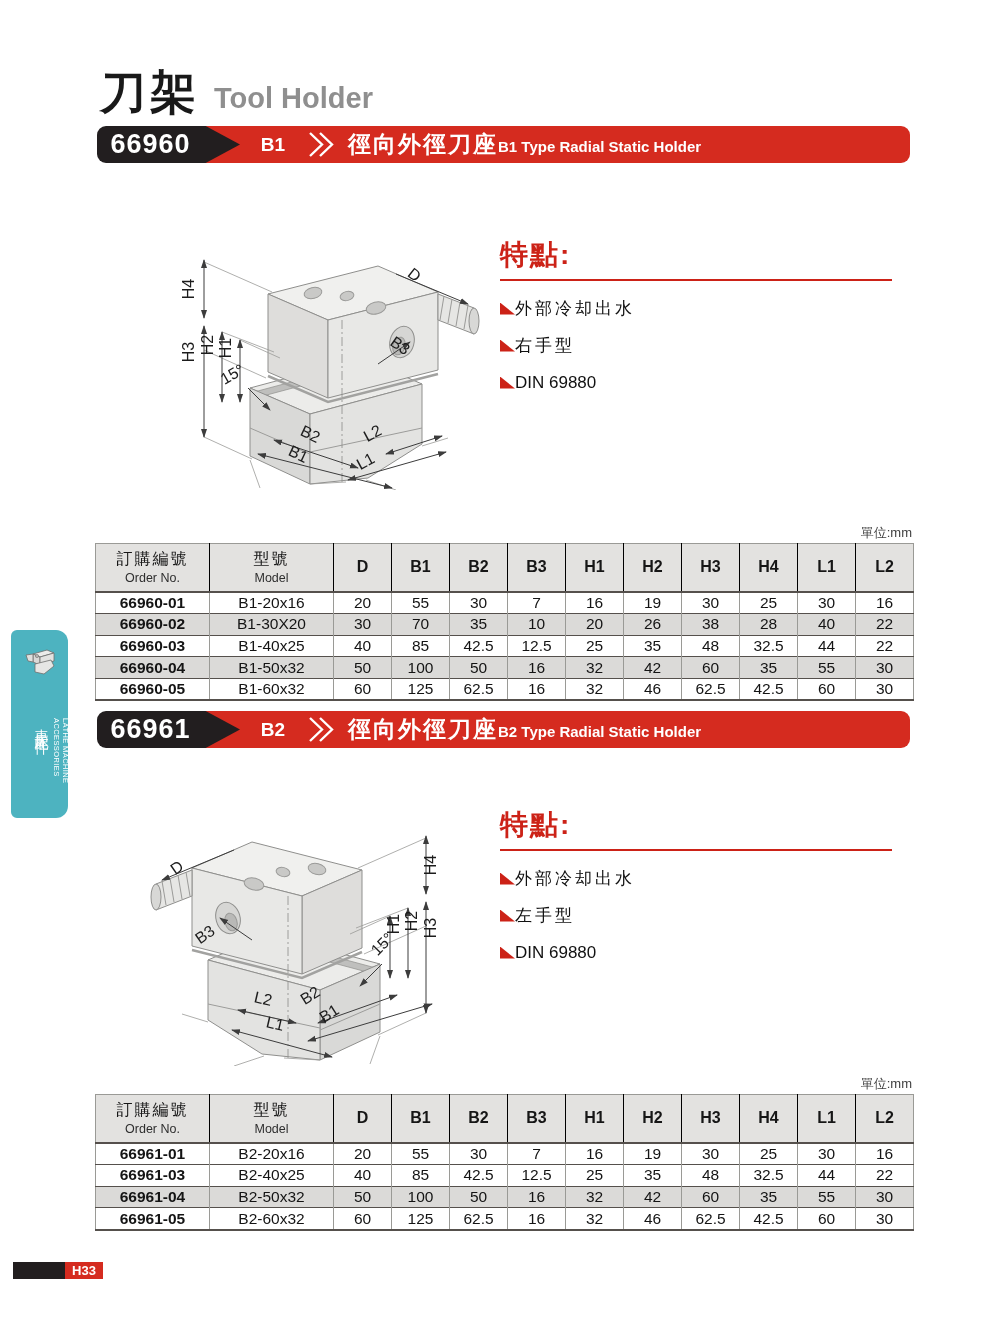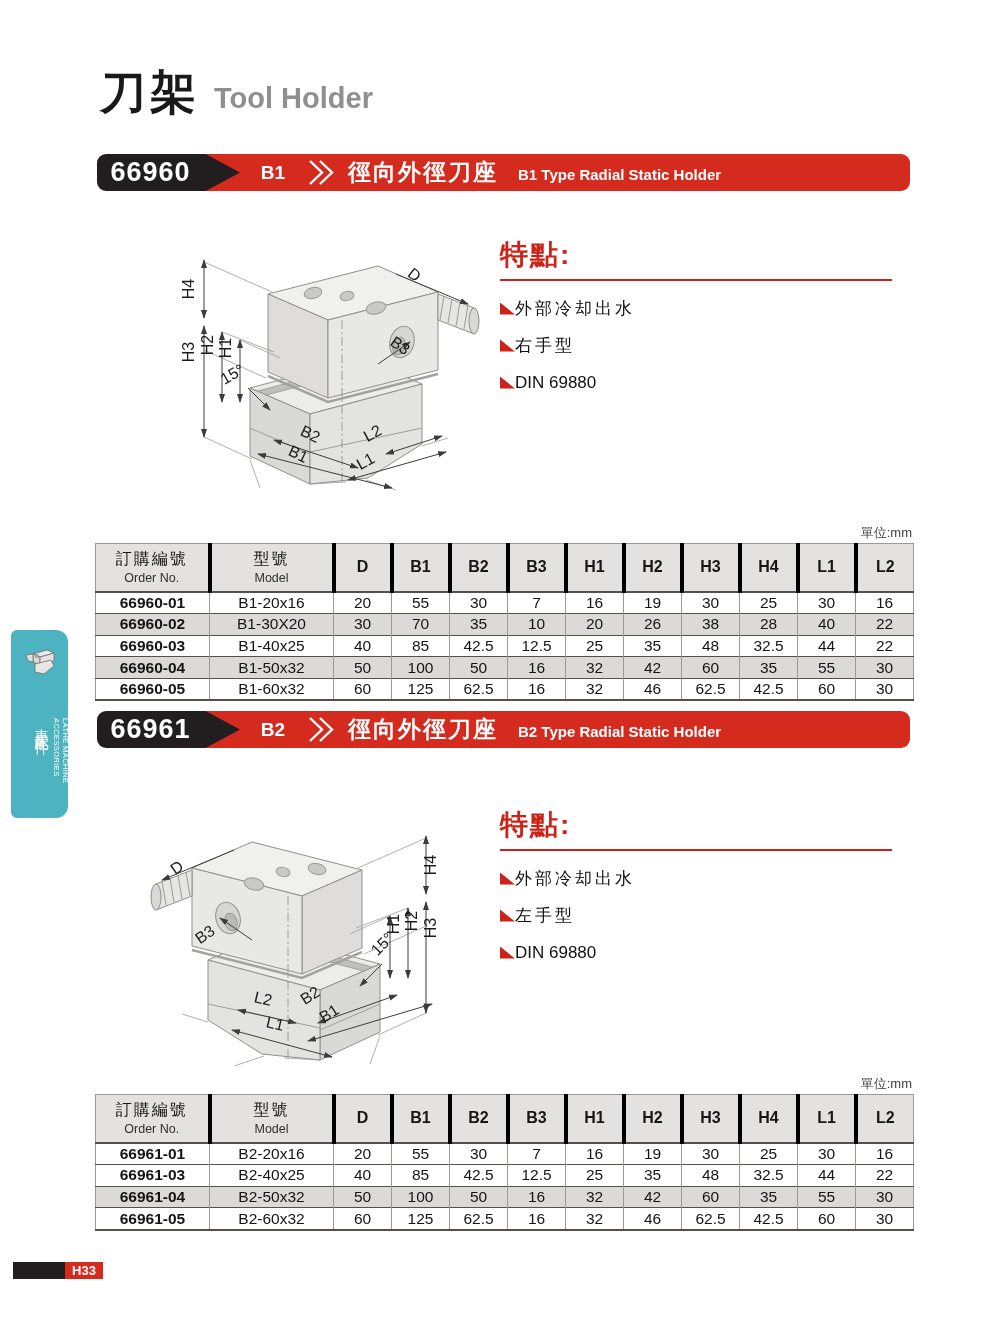--- a/index.html
+++ b/index.html
@@ -15,39 +15,39 @@
   
   .banner { position:absolute; left:0; width:1000px; height:37px; }
   .banner .red-bar { position:absolute; left:152px; top:0; width:758px; height:37px; background:#d52b1f; border-radius:9px; }
   .banner .code { position:absolute; left:97px; top:0; width:143px; height:37px; background:#221e1f;
                   border-radius:9px 0 0 9px; clip-path:polygon(0 0,76% 0,100% 50%,76% 100%,0 100%);
                   color:#fff; font-size:27px; font-weight:bold; letter-spacing:1px;
                   line-height:36px; text-align:center; padding-right:36px; }
   .banner .badge { position:absolute; left:240px; top:0; width:66px; line-height:37px; text-align:center;
                    color:#fff; font-size:19px; font-weight:bold; }
   .banner .chev { position:absolute; left:306px; top:5px; }
-  .banner .titles { position:absolute; left:348px; top:0; height:37px; display:flex; align-items:center; gap:20px; color:#fff; white-space:nowrap; }
+  .banner .titles { position:absolute; left:348px; top:0; height:37px; display:flex; align-items:center; gap:0; color:#fff; white-space:nowrap; }
   .banner .t-cn { font-size:23px; font-weight:600; letter-spacing:2px; }
   .banner .t-en { font-size:15px; font-weight:bold; padding-top:3px; }
 
   
   .features { position:absolute; left:500px; width:392px; }
   .features .f-title { color:#cc2217; font-size:28px; font-weight:bold; letter-spacing:2px; padding-bottom:5px; }
   .features .rule { border-top:2px solid #cc2217; margin-bottom:4px; }
   .feat-item { display:flex; align-items:center; gap:0; margin-top:18px; font-size:17px; color:#111; height:19px; }
   .feat-item .txt-zh { letter-spacing:3px; }
   .tri { width:15px; height:12px; background:#cc2217; clip-path:polygon(0 0,100% 100%,0 100%); flex:none; }
 
   
   .unit { position:absolute; right:88px; font-size:13px; color:#404040;margin-left:24px; }
 
   
   .spec-table { position:absolute; left:95px; width:818px; border-collapse:collapse; table-layout:fixed;
                 border:1px solid #9a9a96; border-bottom:2px solid #55504c; }
-  .spec-table th { background:#e3e2e0; height:48px; border-bottom:2px solid #55504c; border-left:4px solid #000000;
+  .spec-table th { background:#e3e2e0; height:48px; border-bottom:2px solid #55504c; border-left:1px solid #000000;
                    font-weight:normal; vertical-align:middle; text-align:center; }
   .spec-table th:first-child { border-left:none; }
   .spec-table th .cn { font-size:16px; letter-spacing:2px; color:#161616; }
   .spec-table th .en { font-size:12.5px; color:#2e2e2e; margin-top:1px; }
   .spec-table th.dim { font-size:16px; font-weight:bold; color:#161616; }
   .spec-table td { height:21.8px; text-align:center; font-size:15.5px; color:#141414;
                    border-top:1.5px solid #55504c; border-left:1px solid #9a9a96; padding:0; }
   .spec-table td:first-child { border-left:none; }
   .spec-table tr.alt td { background:#dbdad8; }
   .spec-table td.order { font-weight:bold; }
@@ -76,21 +76,21 @@
 </head>
 <body>
 
 <div id="page">
 
   <div class="page-title">
     <span class="cn">刀架</span>
     <span class="en">Tool Holder</span>
   </div>
 
-  <div class="banner" style="top:126px;margin-top:28px;">
+  <div class="banner" style="top:126px;">
     <div class="red-bar"></div>
     <div class="code">66960</div>
     <div class="badge">B1</div>
     <svg class="chev" width="30" height="27">
       <path d="M4,2 L16,13.5 L4,25" stroke="#fff" stroke-width="2.4" fill="none"></path>
       <path d="M14,2 L26,13.5 L14,25" stroke="#fff" stroke-width="2.4" fill="none"></path>
     </svg>
     <div class="titles">
       <span class="t-cn">徑向外徑刀座</span>
       <span class="t-en">B1 Type Radial Static Holder</span>

